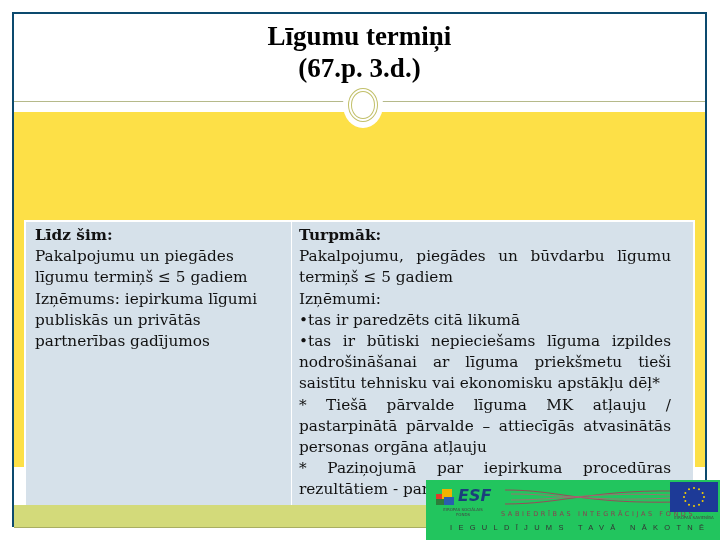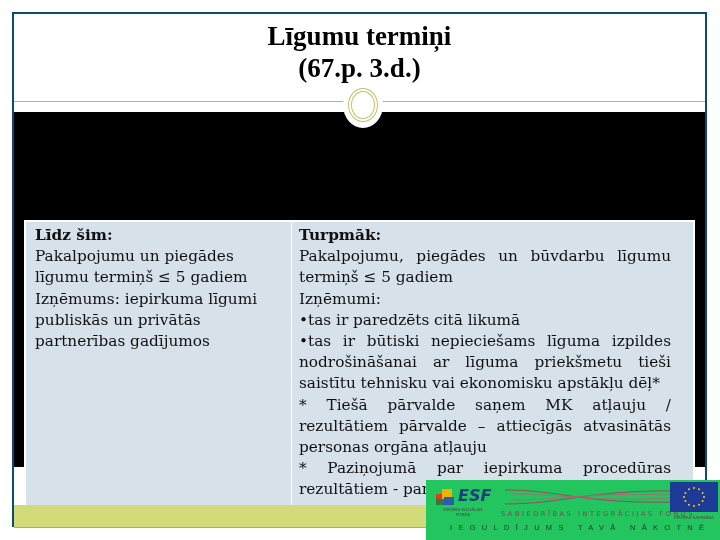--- a/index.html
+++ b/index.html
@@ -20,21 +20,21 @@
       position: absolute; left: 0; right: 0; top: 6px;
       font-family: "Liberation Serif", "DejaVu Serif", serif;
       font-weight: bold; font-size: 27px; line-height: 32px; color: #000;
     }
     .title div { white-space: nowrap; }
     .sep-line {
       position: absolute; left: 0; width: 100%; top: 87px; height: 1px; background: #b5b98a;
     }
     .content-area {
       position: absolute; left: 0; top: 98px; width: 100%; height: 355px;
-      background: #000000;
+      background: #fde047;
     }
     .ornament {
       position: absolute; left: 329px; top: 68px; width: 40px; height: 46px;
       border-radius: 50%; background: #ffffff;
       display: flex; align-items: center; justify-content: center;
     }
     .ornament .ring {
       width: 30px; height: 34px; border-radius: 50%;
       border: 4px double #c2c06a; box-sizing: border-box;
     }
@@ -115,21 +115,21 @@
         <div class="line">Izņēmums: iepirkuma līgumi</div>
         <div class="line">publiskās un privātās</div>
         <div class="line">partnerības gadījumos</div>
       </div>
       <div class="col right">
         <div class="head">Turpmāk:</div>
         <div class="just-last">Pakalpojumu, piegādes un būvdarbu līgumu termiņš ≤ 5 gadiem</div>
         <div>Izņēmumi:</div>
         <div>•tas ir paredzēts citā likumā</div>
         <div class="just-last">•tas ir būtiski nepieciešams līguma izpildes nodrošināšanai ar līguma priekšmetu tieši saistītu tehnisku vai ekonomisku apstākļu dēļ*</div>
-        <div class="just-last">*  Tiešā pārvalde saņem MK atļauju / rezultātiem pārvalde – attiecīgās atvasinātās personas orgāna atļauju</div>
+        <div class="just-last">*  Tiešā pārvalde līguma MK atļauju / pastarpinātā pārvalde – attiecīgās atvasinātās personas orgāna atļauju</div>
         <div class="just-last">*  Paziņojumā par iepirkuma procedūras rezultātiem - pamatojums apstākļu esamībai</div>
       </div>
     </div>
   </div>
 
   <div class="ornament">
     <div class="ring"></div>
   </div>
 
   <div class="green-bar"></div>

